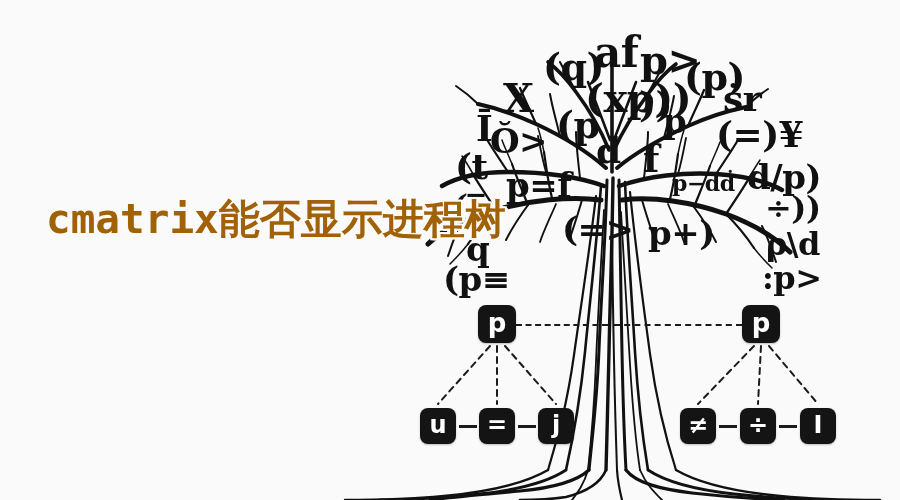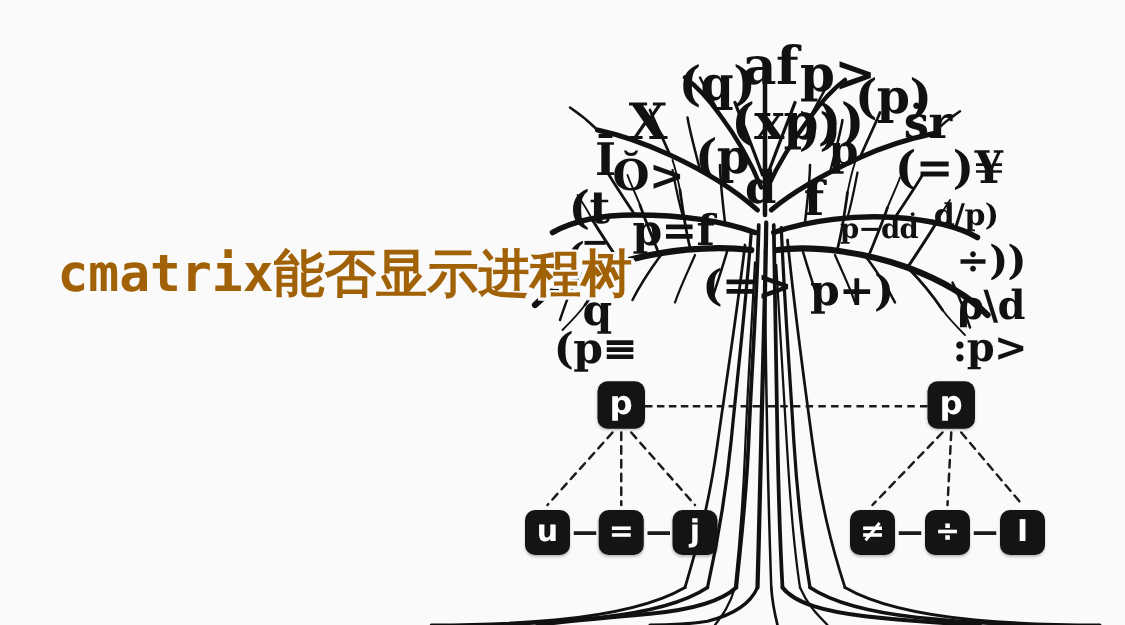--- a/index.html
+++ b/index.html
@@ -208,21 +208,21 @@
     <span class="glyph" style="left:476px;top:110px;font-size:36px;">Ī</span>
     <span class="glyph" style="left:490px;top:124px;font-size:34px;">Ŏ&gt;</span>
     <span class="glyph" style="left:556px;top:106px;font-size:38px;">(p</span>
     <span class="glyph" style="left:663px;top:104px;font-size:34px;">p</span>
     <span class="glyph" style="left:716px;top:116px;font-size:36px;">(=)¥</span>
     <span class="glyph" style="left:596px;top:132px;font-size:36px;">d</span>
     <span class="glyph" style="left:643px;top:140px;font-size:38px;">f</span>
     <span class="glyph" style="left:455px;top:148px;font-size:36px;">(t</span>
     <span class="glyph" style="left:506px;top:168px;font-size:34px;">p=f</span>
     <span class="glyph" style="left:672px;top:172px;font-size:22px;">p−dḋ</span>
-    <span class="glyph" style="left:747px;top:160px;font-size:24px;">d/p)</span>
+    <span class="glyph" style="left:747px;top:160px;font-size:34px;">d/p)</span>
     <span class="glyph" style="left:452px;top:190px;font-size:34px;">(‾</span>
     <span class="glyph" style="left:765px;top:192px;font-size:32px;">÷))</span>
     <span class="glyph" style="left:562px;top:212px;font-size:34px;">(=&gt;</span>
     <span class="glyph" style="left:648px;top:216px;font-size:34px;">p+)</span>
     <span class="glyph" style="left:766px;top:228px;font-size:32px;">ρ\d</span>
     <span class="glyph" style="left:466px;top:232px;font-size:34px;">q</span>
     <span class="glyph" style="left:443px;top:262px;font-size:34px;">(p≡</span>
     <span class="glyph" style="left:762px;top:262px;font-size:32px;">:p&gt;</span>
   </div>
 

